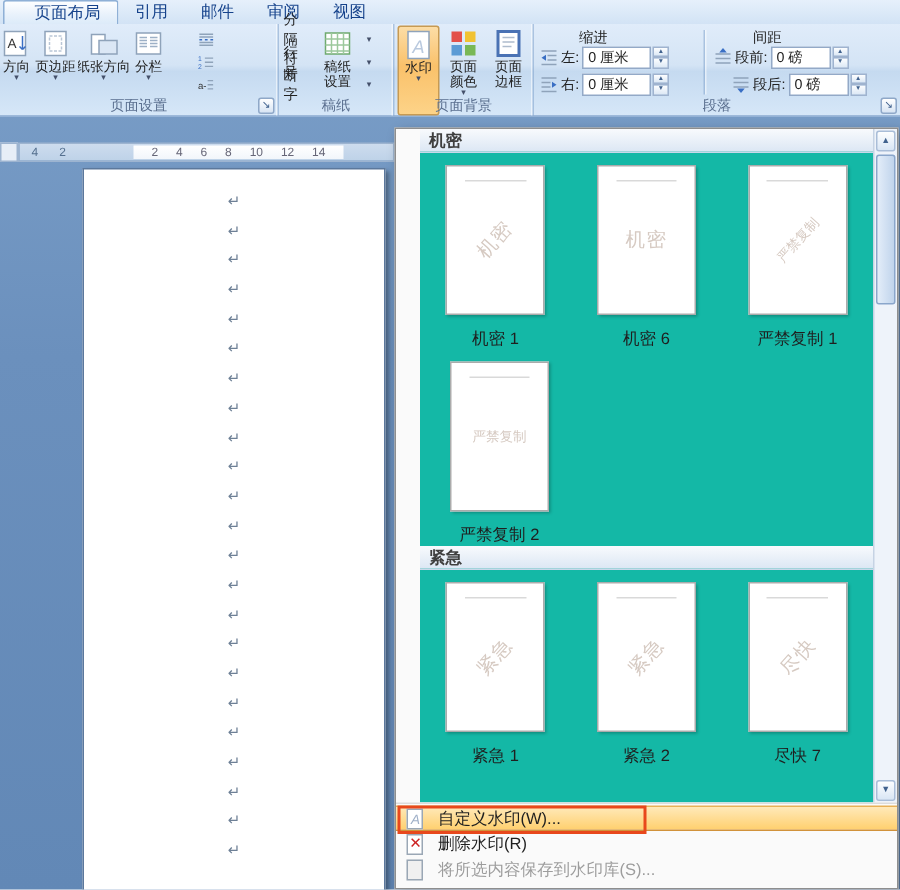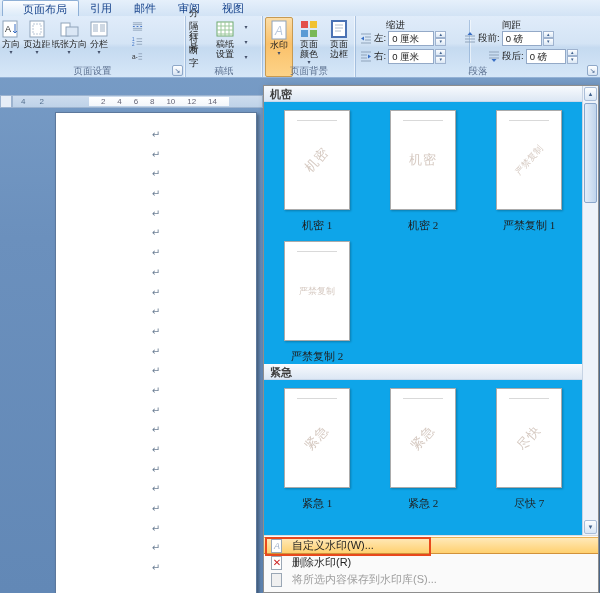--- a/index.html
+++ b/index.html
@@ -79,21 +79,21 @@
   .page { position:absolute; left:55px; top:34px; width:202px; bottom:-2px; background:#fff;
     border:1px solid #5c789c; border-bottom:none;
     box-shadow:2px 2px 3px rgba(0,0,0,.35); }
   .marks { position:absolute; left:0; right:0; top:12px; }
   .pmark { height:19.7px; line-height:19.7px; text-align:center; font-size:10px; color:#6e8096;
     font-family:"DejaVu Sans",sans-serif; }
 
   
   .popup { position:absolute; left:263px; top:85px; width:336px; height:508px;
     background:#fafafa; border:1px solid #8e8e8e; box-shadow:3px 3px 7px rgba(0,0,0,.35); z-index:10; }
-  .gscroll { position:absolute; left:0; top:0; right:16px; height:449px; background:#0ea5e9; overflow:hidden;font-family:Liberation Serif, serif; }
+  .gscroll { position:absolute; left:16px; top:0; right:16px; height:449px; background:#14b8a6; overflow:hidden; }
   .sech { height:16px; line-height:16px; padding-left:6px; font-weight:bold; font-size:11px;
     color:#3f3f3f; background:linear-gradient(#f8fafd,#dce7f4); border-bottom:1px solid #c9d8ea; }
   .thumbrow { display:flex; padding-top:8px; }
   .titem { width:106px; cursor:default; }
   .thumb { width:66px; height:100px; background:#fff; border:1px solid #ababab;
     box-shadow:1px 1px 2px rgba(0,0,0,.25); position:relative; margin:0 auto; overflow:hidden; }
   .thumb::before { content:""; position:absolute; top:9px; left:18%; right:18%; border-top:1px solid #d9d9d9; }
   .wm { position:absolute; inset:0; display:flex; align-items:center; justify-content:center;
     color:#d6cac2; white-space:nowrap; letter-spacing:1px; font-size:13px; }
   .wm.diag { transform:rotate(-48deg); }
@@ -274,21 +274,21 @@
           <path d="M1 2h10M1 5h6M1 8h6M1 11h10" stroke="#8fa3ba"></path>
           <path d="M11 6.5l-3-2v4z" fill="#3a6fc4"></path>
         </svg>
       <span class="plabel">右:</span>
       <div class="spinbox">0 厘米</div>
       <div class="spinner">
           <span>▴</span>
           <span>▾</span>
         </div>
     </div>
-    <div class="prow" style="left:104px;top:14px;width:126px">
+    <div class="prow" style="left:116px;top:14px;width:126px">
       <svg class="picon" viewBox="0 0 12 12">
           <path d="M1 4h10M1 7h10M1 10h10" stroke="#8fa3ba"></path>
           <path d="M6 0l2.5 3h-5z" fill="#3a6fc4"></path>
         </svg>
       <span class="plabel">段前:</span>
       <div class="spinbox" style="width:40px">0 磅</div>
       <div class="spinner">
           <span>▴</span>
           <span>▾</span>
         </div>
@@ -364,21 +364,21 @@
       <div class="titem">
         <div class="thumb">
             <span class="wm diag">机密</span>
           </div>
         <div class="tlabel">机密 1</div>
       </div>
       <div class="titem">
         <div class="thumb">
             <span class="wm">机密</span>
           </div>
-        <div class="tlabel">机密 2</div>
+        <div class="tlabel">机密 6</div>
       </div>
       <div class="titem">
         <div class="thumb">
             <span class="wm diag sm">严禁复制</span>
           </div>
         <div class="tlabel">严禁复制 1</div>
       </div>
     </div>
     <div class="thumbrow">
       <div class="titem">

